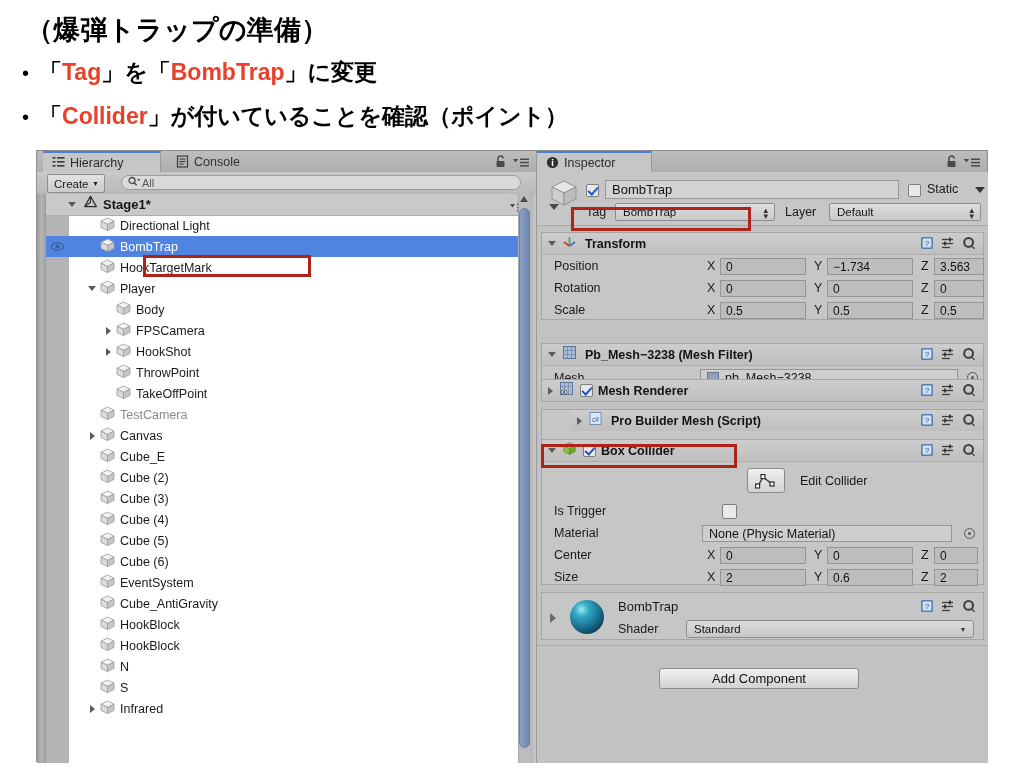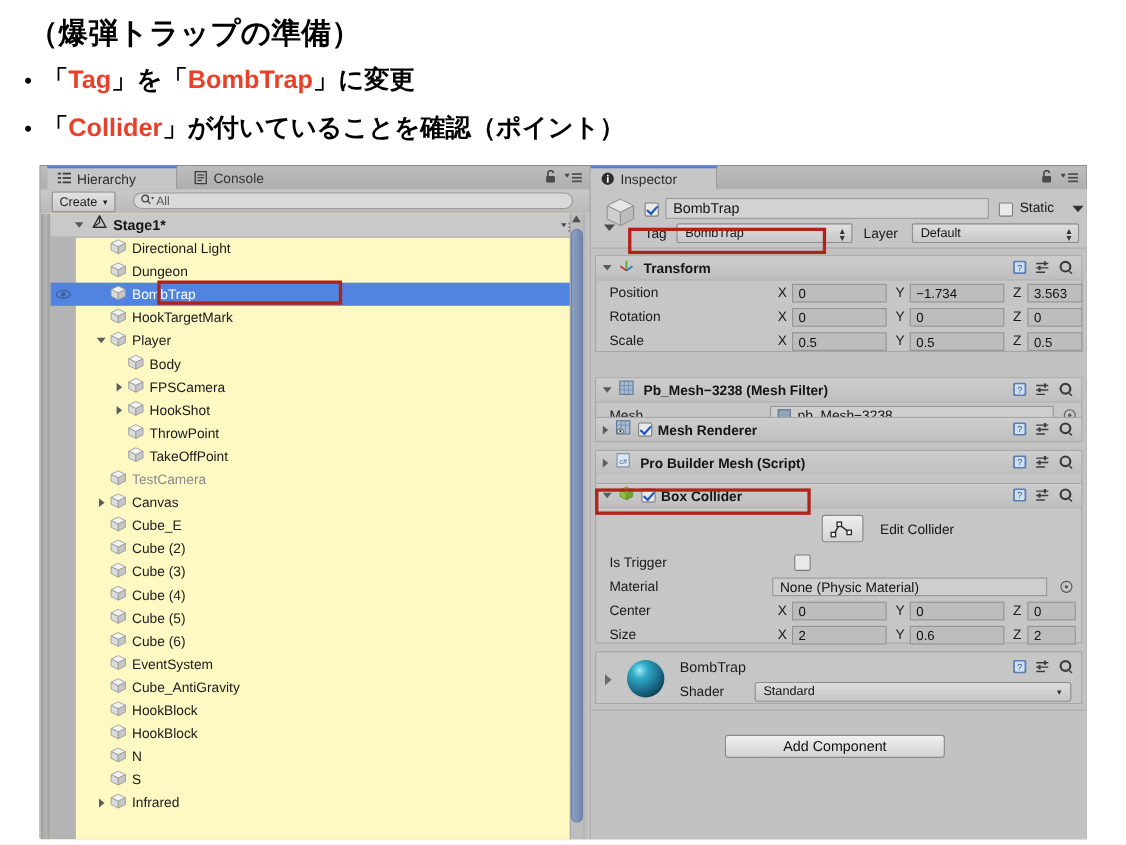--- a/index.html
+++ b/index.html
@@ -46,21 +46,21 @@
   .create-btn{position:absolute;left:10px;top:2px;height:17px;padding:0 6px;
     display:flex;align-items:center;gap:5px;font-size:11.5px;color:#1d1d1d;
     background:linear-gradient(#e2e2e2,#cacaca);border:1px solid #8f8f8f;border-radius:2px;}
   .search-field{position:absolute;left:84px;top:3px;width:400px;height:15px;
     background:#d9d9d9;border:1px solid #9b9b9b;border-radius:8px;
     display:flex;align-items:center;padding:4px 6px;box-sizing:border-box;}
   .search-field .sq{font-size:9px;color:#444;margin-right:1px;}
   .search-field .stext{font-size:11px;color:#555;}
 
   
-  .hier-body{position:absolute;left:0;top:43px;width:499px;height:569px;background:#fef9c3;overflow:hidden;}
+  .hier-body{position:absolute;left:0;top:43px;width:499px;height:569px;background:#ffffff;overflow:hidden;}
   .gutter{position:absolute;left:0;top:0;width:9px;height:100%;
     background:linear-gradient(90deg,#9e9e9e,#b5b5b5,#9e9e9e);}
   .eyecol{position:absolute;left:9px;top:21px;width:23px;height:548px;background:#b4b4b4;}
 
   .root-row{position:absolute;left:9px;top:0;width:490px;height:21px;
     background:#c9c9c9;border-bottom:1px solid #adadad;display:flex;align-items:center;}
   .root-row .tri{margin-left:22px;}
   .root-label{font-size:13px;font-weight:bold;color:#141414;margin-left:5px;}
 
   .tree{position:absolute;left:9px;top:21px;width:473px;}
@@ -275,31 +275,20 @@
           <div class="trow">
             <span class="eyeslot"></span>
             <span style="flex: 0 0 16px;"></span>
             <span class="twist"></span>
             <span class="cube"><svg width="17" height="15" viewBox="0 0 17 15">
                 <path d="M8.5 1 L15 4.2 L8.5 7.4 L2 4.2 Z" fill="#f2f2f2" stroke="#9a9a9a" stroke-width="0.8"></path>
                 <path d="M2 4.2 L2 10.4 L8.5 13.6 L8.5 7.4 Z" fill="#dcdcdc" stroke="#9a9a9a" stroke-width="0.8"></path>
                 <path d="M15 4.2 L15 10.4 L8.5 13.6 L8.5 7.4 Z" fill="#c7c7c7" stroke="#9a9a9a" stroke-width="0.8"></path>
               </svg></span>
             <span class="tlabel">Directional Light</span>
-          </div>
-          <div class="trow">
-            <span class="eyeslot"></span>
-            <span style="flex: 0 0 16px;"></span>
-            <span class="twist"></span>
-            <span class="cube"><svg width="17" height="15" viewBox="0 0 17 15">
-                <path d="M8.5 1 L15 4.2 L8.5 7.4 L2 4.2 Z" fill="#f2f2f2" stroke="#9a9a9a" stroke-width="0.8"></path>
-                <path d="M2 4.2 L2 10.4 L8.5 13.6 L8.5 7.4 Z" fill="#dcdcdc" stroke="#9a9a9a" stroke-width="0.8"></path>
-                <path d="M15 4.2 L15 10.4 L8.5 13.6 L8.5 7.4 Z" fill="#c7c7c7" stroke="#9a9a9a" stroke-width="0.8"></path>
-              </svg></span>
-            <span class="tlabel">Dungeon</span>
           </div>
           <div class="trow sel">
             <span class="eyeslot">
               <svg width="15" height="11" viewBox="0 0 15 11">
                 <ellipse cx="7.5" cy="5.5" rx="6.3" ry="3.6" fill="none" stroke="#3e5f94" stroke-width="1.1"></ellipse>
                 <circle cx="7.5" cy="5.5" r="2" fill="#3e5f94"></circle>
               </svg>
             </span>
             <span style="flex: 0 0 16px;"></span>
             <span class="twist"></span>
@@ -781,21 +770,21 @@
                 </svg></span>
             <span><svg width="14" height="14" viewBox="0 0 14 14">
                   <circle cx="6.6" cy="6.4" r="4.4" fill="none" stroke="#3c3c3c" stroke-width="2"></circle>
                   <circle cx="6.6" cy="6.4" r="1.5" fill="#c6c6c6"></circle>
                   <path d="M10 10.6 L12.6 12.8" stroke="#3c3c3c" stroke-width="1.3"></path>
                 </svg></span>
           </span>
         </div>
       </div>
 
-      <div class="comp" style="top:237px;height:40px;">
+      <div class="comp" style="top:237px;height:40px;padding-left:29px;">
         <div class="comp-head" style="border-bottom:none;">
           <span class="tri"></span>
           <span style="margin-right:8px;">
             <svg width="15" height="15" viewBox="0 0 15 15">
                 <rect x="2" y="1.5" width="11" height="12" fill="#dce6f2" stroke="#6d86a8" stroke-width="0.9"></rect>
                 <text x="7.5" y="10.5" font-size="6.5" text-anchor="middle" fill="#3a5f93" font-family="sans-serif">c#</text>
               </svg>
           </span>
           <span class="comp-title">Pro Builder Mesh (Script)</span>
           <span class="comp-icons">

